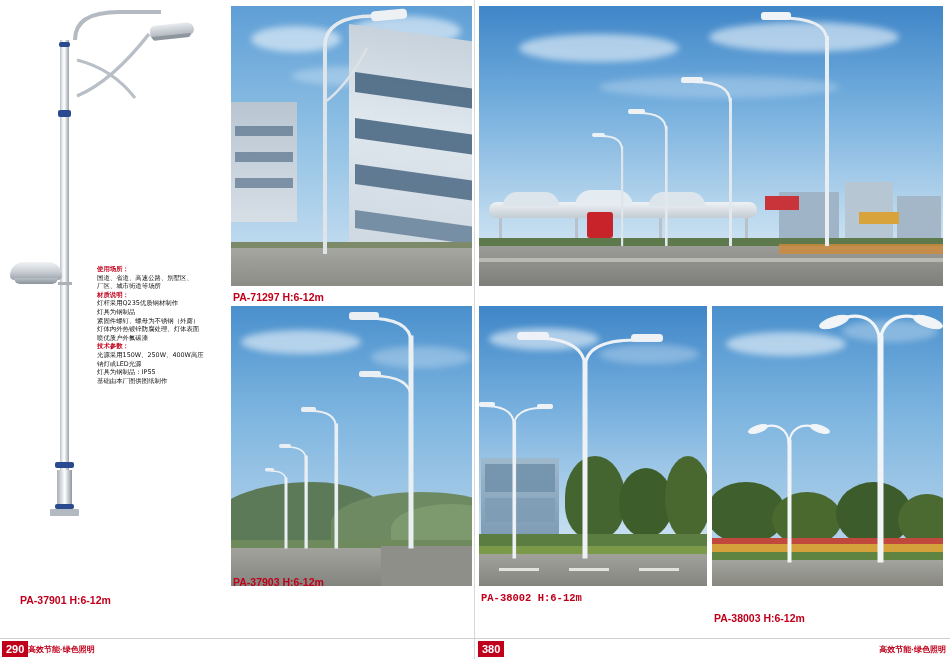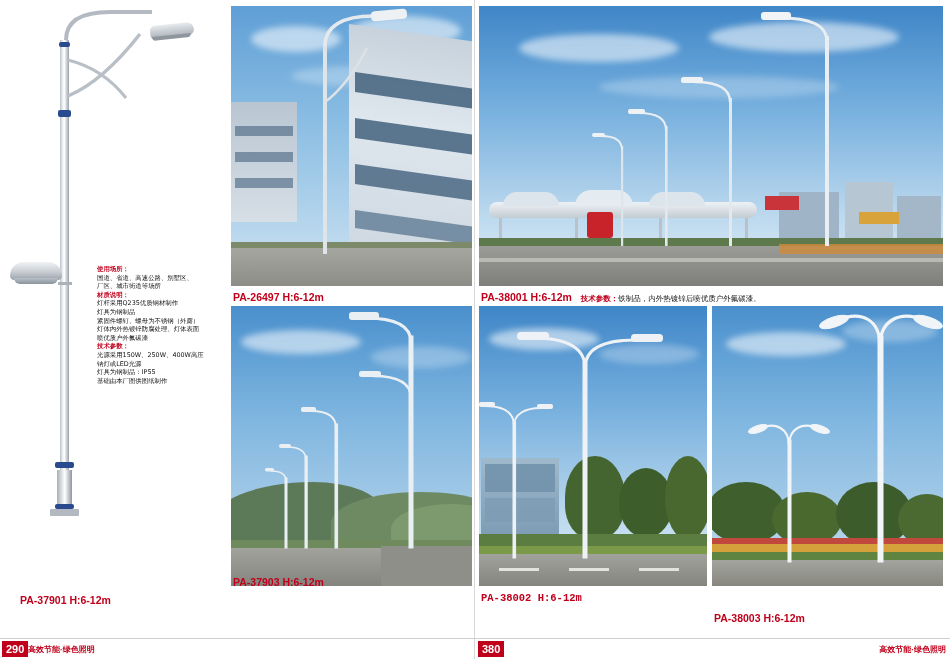--- a/index.html
+++ b/index.html
@@ -61,20 +61,21 @@
     filter: blur(3px);
   }
 
   
   #pole-diagram {
     position: absolute;
     left: 0; top: 0;
     width: 228px;
     height: 610px;
     background: #ffffff;
+    padding-left: 18px;
   }
   .pole-main {
     position: absolute;
     background: linear-gradient(to right, #c9ced3 0%, #f2f4f6 35%, #ffffff 50%, #d7dbe0 75%, #a8aeb5 100%);
   }
   .pole-band {
     position: absolute;
     background: #2a4a8f;
   }
 
@@ -210,21 +211,21 @@
     <div style="position:absolute; left:0; top:236px; width:241px; height:6px; background:#7c8a6a;"></div>
 
     <svg class="lamp-svg" viewBox="0 0 241 280">
       <rect x="92" y="36" width="4" height="212" fill="#dfe4e9"></rect>
       <path d="M94,40 C94,20 112,10 142,10" stroke="#e4e9ee" stroke-width="3.5" fill="none"></path>
       <rect x="140" y="4" width="36" height="10" rx="4" fill="#eef1f4" transform="rotate(-5 158 9)"></rect>
       <path d="M94,96 C108,86 124,66 136,42" stroke="#dde2e7" stroke-width="2.6" fill="none"></path>
     </svg>
   </div>
   <div class="caption" style="left:233px; top:291px;">
-    <span>PA-26497 H:6-12m</span>
+    <span>PA-71297 H:6-12m</span>
   </div>
 
   <div class="photo" style="left:479px; top:6px; width:464px; height:280px;">
     <div class="sky-b"></div>
     <div class="cloud" style="left:40px; top:28px; width:160px; height:28px;"></div>
     <div class="cloud" style="left:230px; top:16px; width:190px; height:30px;"></div>
     <div class="cloud" style="left:120px; top:70px; width:240px; height:22px; opacity:.45;"></div>
 
     <div class="bldg" style="left:300px; top:186px; width:60px; height:52px; background:#9fb4c6;"></div>
     <div class="bldg" style="left:366px; top:176px; width:48px; height:62px; background:#b7c6d3;"></div>
@@ -263,24 +264,20 @@
         <path d="M251,96 C251,82 238,76 216,76" stroke-width="2.4"></path>
         <rect x="202" y="71" width="22" height="6" rx="2.5" fill="#eef2f5" stroke="none"></rect>
         <rect x="186" y="120" width="2.6" height="120" fill="#e2e8ed" stroke="none"></rect>
         <path d="M187,124 C187,112 177,107 160,107" stroke-width="2"></path>
         <rect x="149" y="103" width="17" height="5" rx="2" fill="#eef2f5" stroke="none"></rect>
         <rect x="142" y="140" width="2.2" height="100" fill="#dde4ea" stroke="none"></rect>
         <path d="M143,144 C143,134 135,130 122,130" stroke-width="1.8"></path>
         <rect x="113" y="127" width="13" height="4" rx="2" fill="#eef2f5" stroke="none"></rect>
       </g>
     </svg>
-  </div>
-  <div class="caption" style="left:481px; top:291px;">
-    <span>PA-38001 H:6-12m</span>
-    <span class="tech" style="margin-left:6px;">技术参数：</span><span class="techtxt">铁制品，内外热镀锌后喷优质户外氟碳漆。</span>
   </div>
 
   <div class="photo" style="left:231px; top:306px; width:241px; height:280px;">
     <div class="sky-c"></div>
     <div class="cloud" style="left:10px; top:24px; width:120px; height:24px;"></div>
     <div class="cloud" style="left:140px; top:40px; width:100px; height:22px; opacity:.5;"></div>
 
     <div style="position:absolute; left:-20px; top:176px; width:170px; height:70px;
          background:#5d7a58; border-radius:60% 40% 0 0;"></div>
     <div style="position:absolute; left:100px; top:186px; width:180px; height:62px;

